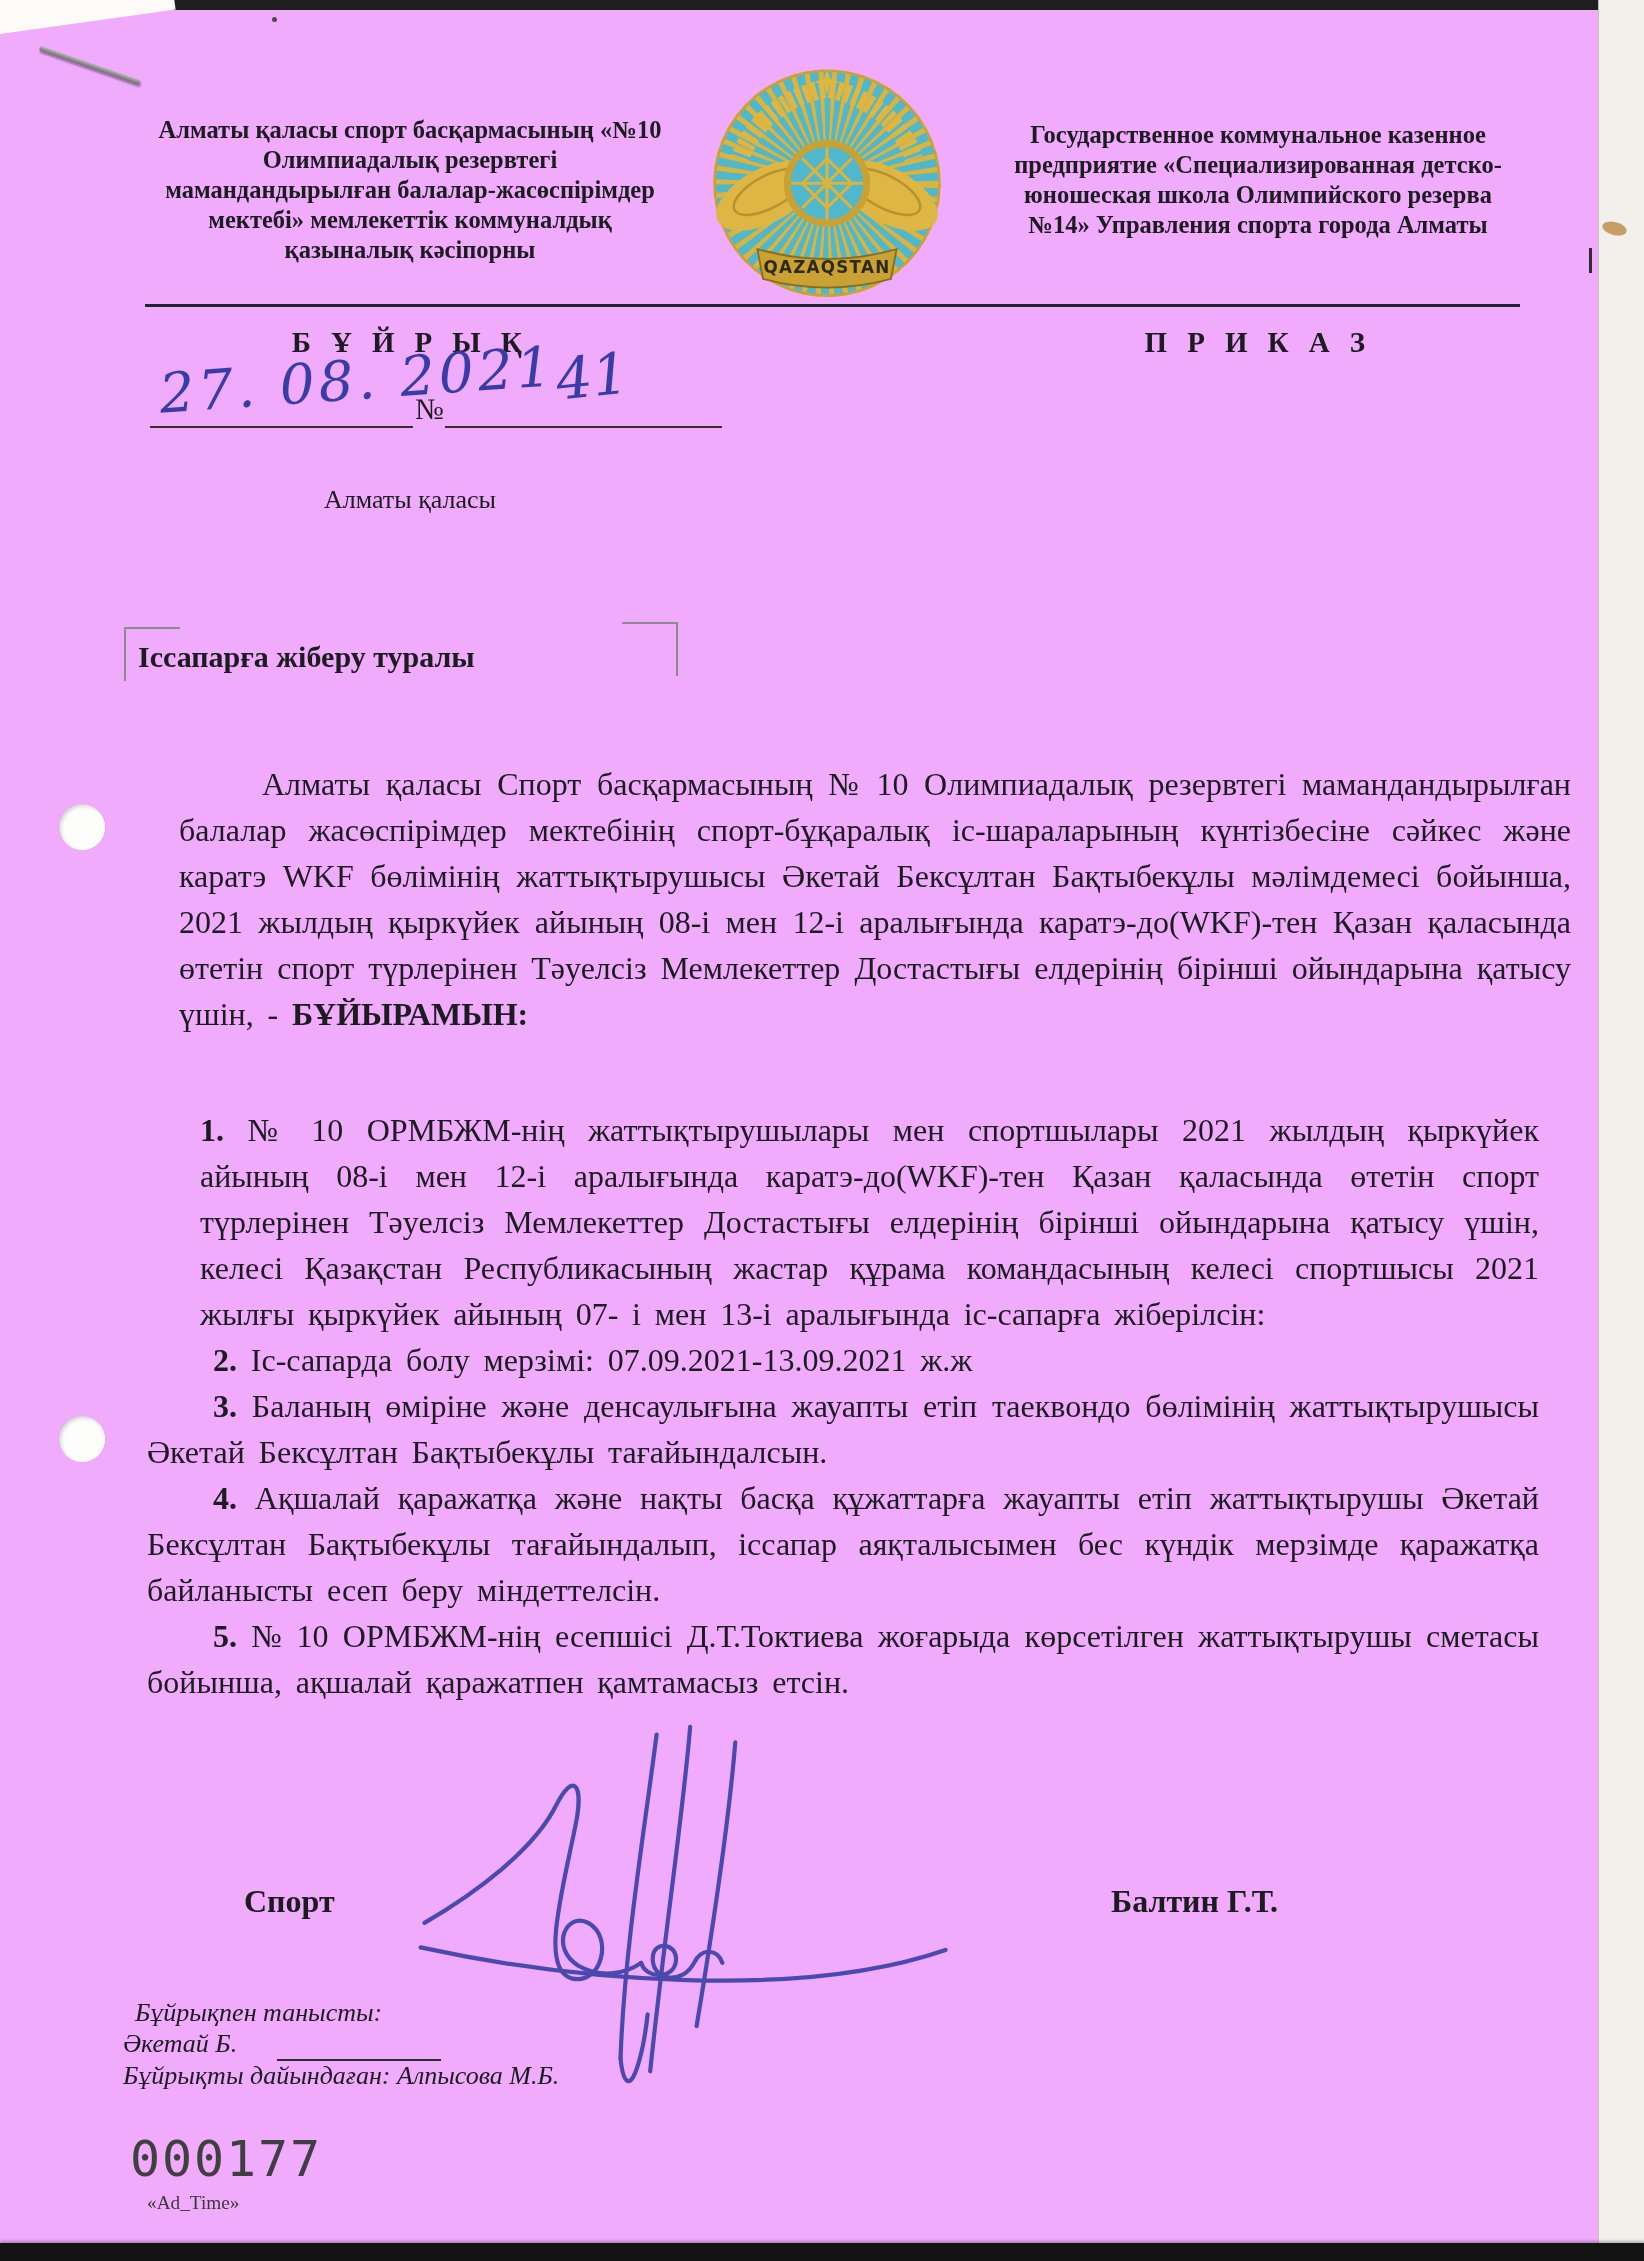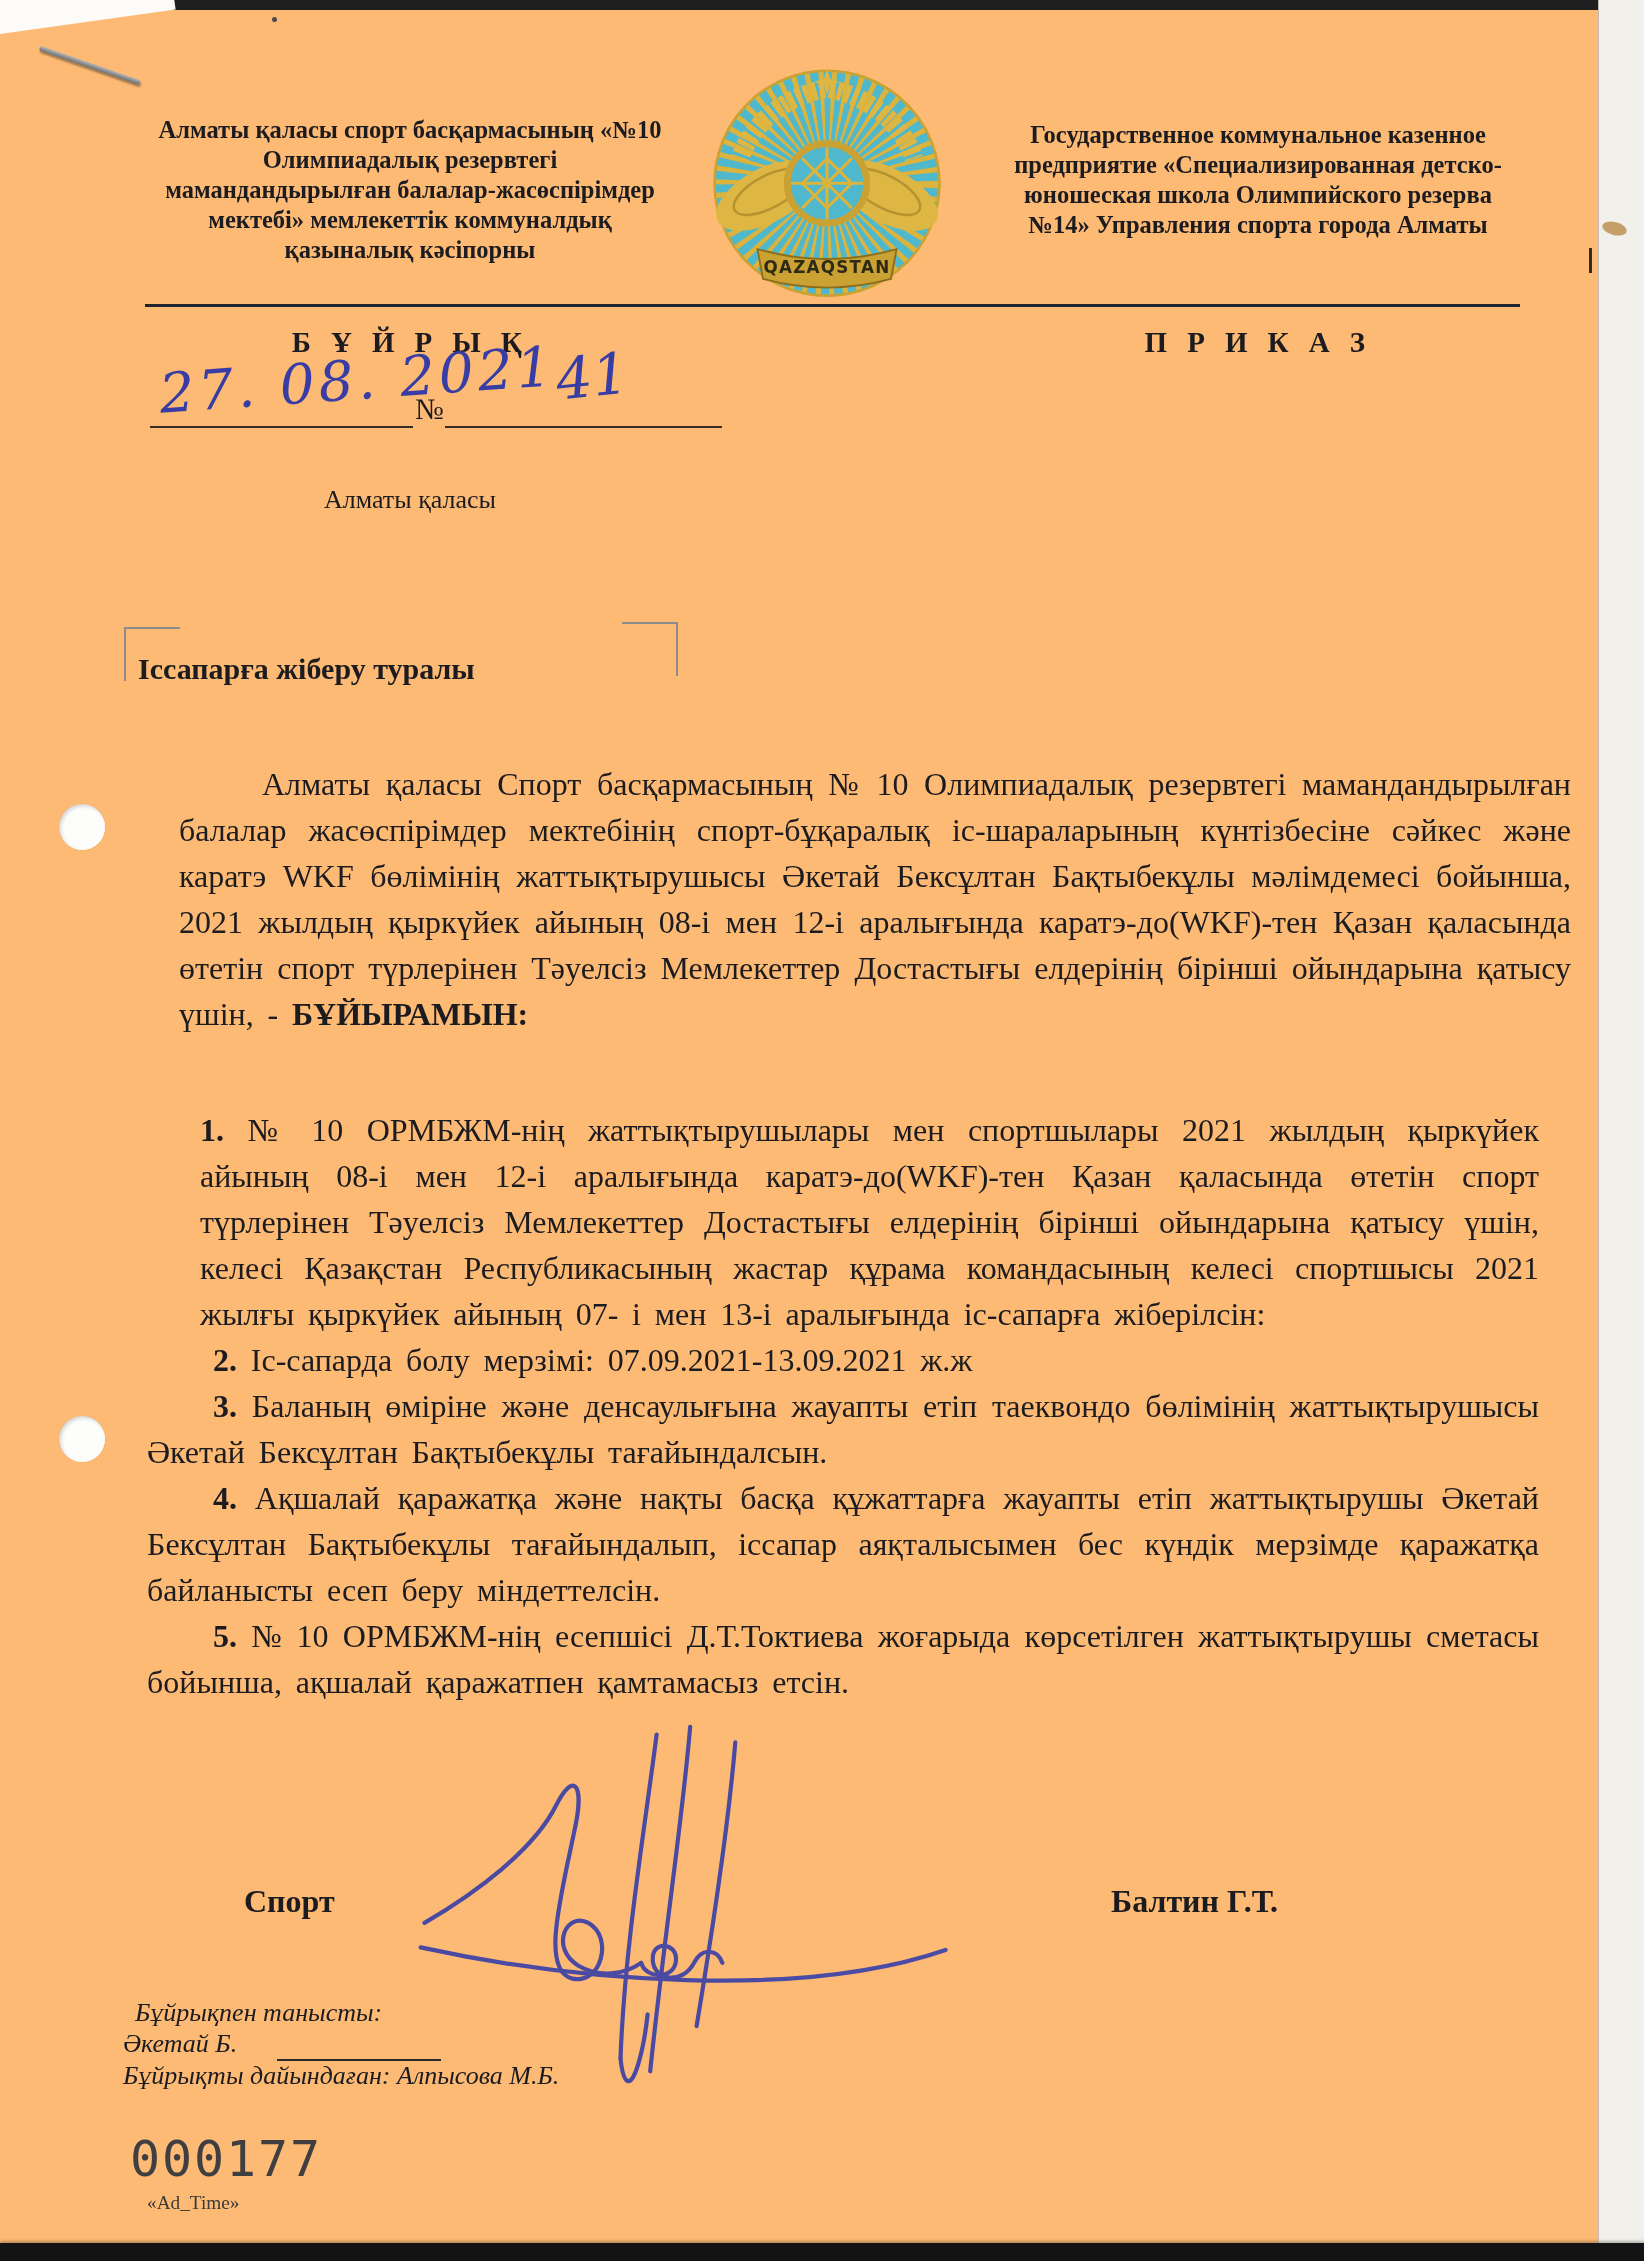--- a/index.html
+++ b/index.html
@@ -1,18 +1,18 @@
 <!DOCTYPE html>
 <html style="font-size:10.3px"><head>
 <meta charset="utf-8">
 <style>
   html,body{margin:0;padding:0;background:#8a8a86;}
   #canvas{
     position:relative;width:1645px;height:2261px;overflow:hidden;
-    background:#fdba74;
+    background:#f0abfc;
     font-family:"Liberation Serif","DejaVu Serif",serif;
     color:#1b1b20;
   }
   .abs{position:absolute;}
   
   #top-strip{left:0;top:0;width:1645px;height:10.3px;background:#1f1f1f;}
   #top-corner{left:-19.3px;top:-14px;width:193px;height:37px;background:#fcfbf7;transform:rotate(-8deg);}
   #bottom-strip{left:0;top:2243px;width:1645px;height:18px;background:#131313;box-shadow:0 -1.9px 2.6px rgba(0,0,0,.25);}
   #right-column{left:1598px;top:0;width:46px;height:2261px;background:#f2f0ea;border-left:1.3px solid #c2beb4;}
   #stain{left:1602px;top:222px;width:24.5px;height:13px;border-radius:50%;background:#b98947;opacity:.8;transform:rotate(14deg);}
@@ -29,21 +29,21 @@
   
   .u-line{height:1.9px;background:#3a2b28;}
   .hw{color:#383da6;font-style:italic;font-family:"DejaVu Serif",serif;white-space:nowrap;}
   #hw-date{left:159px;top:348px;font-size:55px;transform:rotate(-4deg);letter-spacing:3.9px;}
   #num-sign{left:415px;top:392px;font-size:30px;}
   #hw-num{left:556px;top:343px;font-size:57px;transform:rotate(-6deg);}
   
   .bracket{width:54px;height:52px;}
   #bracket-l{left:124px;top:627px;border-left:2.6px solid #8c8c8c;border-top:2.6px solid #8c8c8c;}
   #bracket-r{left:622px;top:622px;border-right:2.6px solid #8c8c8c;border-top:2.6px solid #8c8c8c;}
-  #subject{left:138px;top:640px;font-size:30px;font-weight:bold;margin-top:12px;}
+  #subject{left:138px;top:640px;font-size:30px;font-weight:bold;}
   
   #body-text{left:147px;top:761px;width:1392px;font-size:32px;line-height:46px;text-align:justify;word-spacing:5.8px;margin-left:32px;}
   #intro{margin:0;text-indent:83px;}
   #list{left:147px;top:1107px;width:1392px;font-size:32px;line-height:46px;text-align:justify;word-spacing:5.8px;}
   .item{margin:0;}
   .item b{font-weight:bold;}
   #item-1{margin-left:53px;}
   .sub{margin:0 0 0 204px;font-weight:bold;white-space:pre-wrap;text-align:left;}
   .hang{text-indent:66px;}
   

